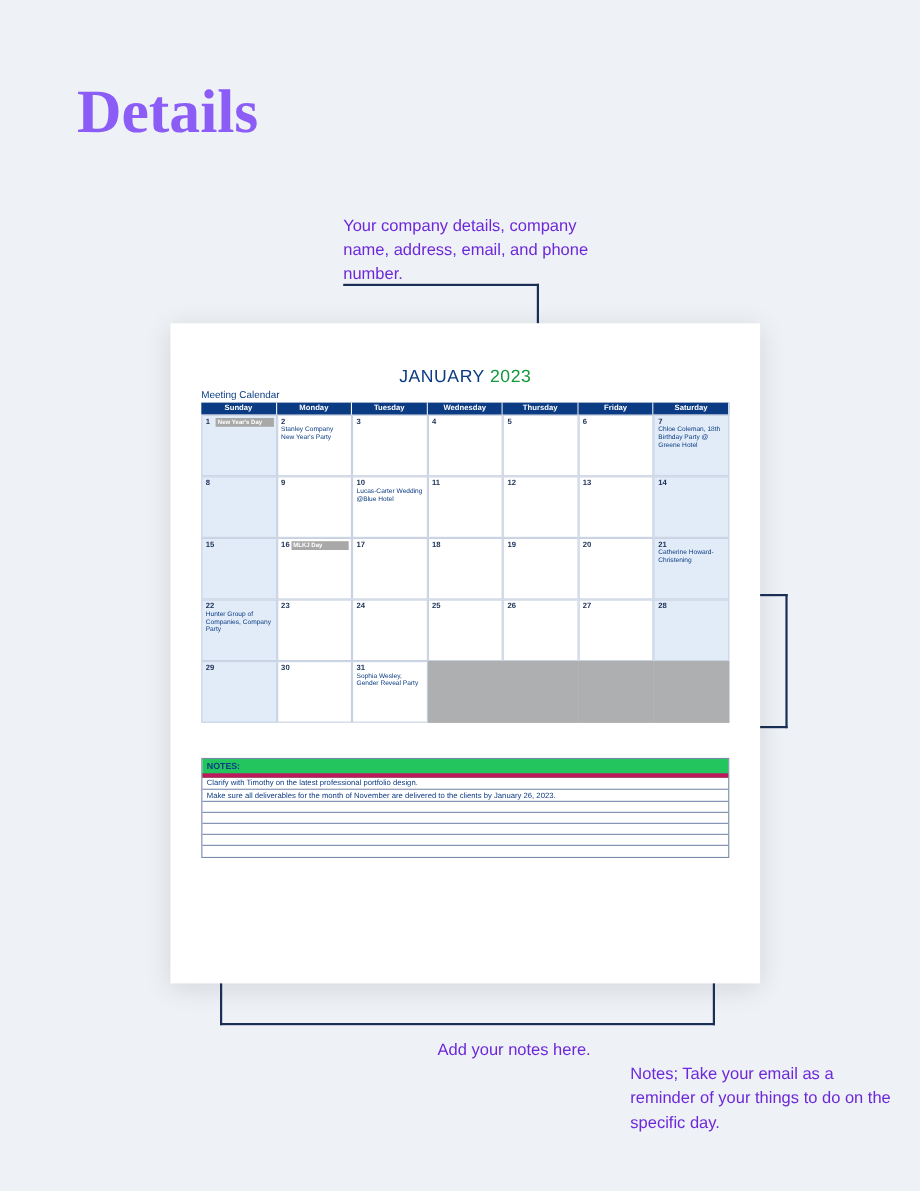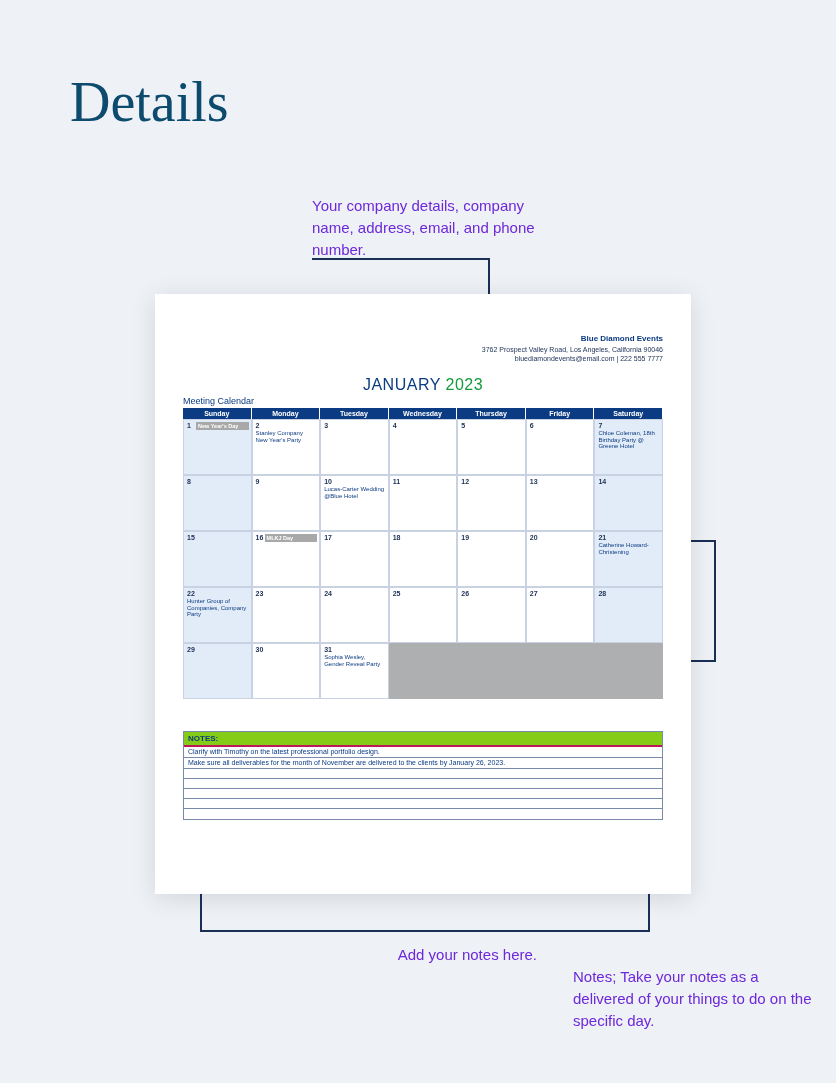--- a/index.html
+++ b/index.html
@@ -7,22 +7,22 @@
   background: #eef2f7;
   font-family: -apple-system, BlinkMacSystemFont, "Segoe UI", Arial, sans-serif;
   width: 836px;
   height: 1083px;
   position: relative;
   overflow: hidden;
 }
 .page-title {
   font-family: Georgia, "Times New Roman", serif;
   font-size: 56px;
-  color: #0c4a6e;
-  font-weight: 400;
+  color: #8b5cf6;
+  font-weight: 700;
   position: absolute;
   left: 70px;
   top: 70px;
 }
 .callout {
   position: absolute;
   font-size: 15px;
   color: #6d28d9;
   line-height: 1.45;
 }
@@ -136,26 +136,26 @@
   padding: 1px 2px;
 }
 .row-last .cell:nth-child(n+4) { background: #adafb0; border-color:#adafb0; }
 .cell.empty { background: #adafb0; border-color:#adafb0; }
 
 .notes-box {
   margin-top: 32px;
   border: 1px solid #7a8aac;
 }
 .notes-hdr {
-  background: #84cc16;
+  background: #22c55e;
   color: #0b3b82;
   font-size: 8px;
   font-weight: 700;
   padding: 2px 4px;
-  border-bottom: 2px solid #be185d;
+  border-bottom: 4px solid #be185d;
 }
 .note-line {
   font-size: 7px;
   color: #0b3b82;
   padding: 1.5px 4px;
   border-bottom: 1px solid #7a8aac;
   min-height: 10px;
 }
 .note-line:last-child { border-bottom: none; }
 </style>
@@ -163,25 +163,20 @@
 <body>
 
 <div class="page-title">Details</div>
 
 <div class="callout callout-top">Your company details, company name, address, email, and phone number.</div>
 <div class="bracket-top"></div>
 
 <div class="bracket-mid"></div>
 
 <div class="paper">
-  <div class="company">
-    <div class="cname">Blue Diamond Events</div>
-    <div>3762 Prospect Valley Road, Los Angeles, California 90046</div>
-    <div>bluediamondevents@email.com | 222 555 7777</div>
-  </div>
 
   <div class="cal-title">
     <span class="month">JANUARY</span>
     <span class="year">2023</span>
   </div>
   <div class="subtitle">Meeting Calendar</div>
 
   <div class="grid" id="day-headers">
       <div class="hdr">Sunday</div>
       <div class="hdr">Monday</div>
@@ -302,21 +297,21 @@
           <div class="num">31</div>
           <div class="evt">Sophia Wesley, Gender Reveal Party</div>
         </div>
         <div class="cell empty"></div>
         <div class="cell empty"></div>
         <div class="cell empty"></div>
         <div class="cell empty"></div>
       </div>
     </div>
 
-  <div class="callout callout-mid" style="position:absolute;">Notes; Take your notes as a delivered of your things to do on the specific day.</div>
+  <div class="callout callout-mid" style="position:absolute;">Notes; Take your email as a reminder of your things to do on the specific day.</div>
 
   <div class="notes-box">
     <div class="notes-hdr">NOTES:</div>
     <div id="notes-lines">
         <div class="note-line">Clarify with Timothy on the latest professional portfolio design.</div>
         <div class="note-line">Make sure all deliverables for the month of November are delivered to the clients by January 26, 2023.</div>
         <div class="note-line"></div>
         <div class="note-line"></div>
         <div class="note-line"></div>
         <div class="note-line"></div>

